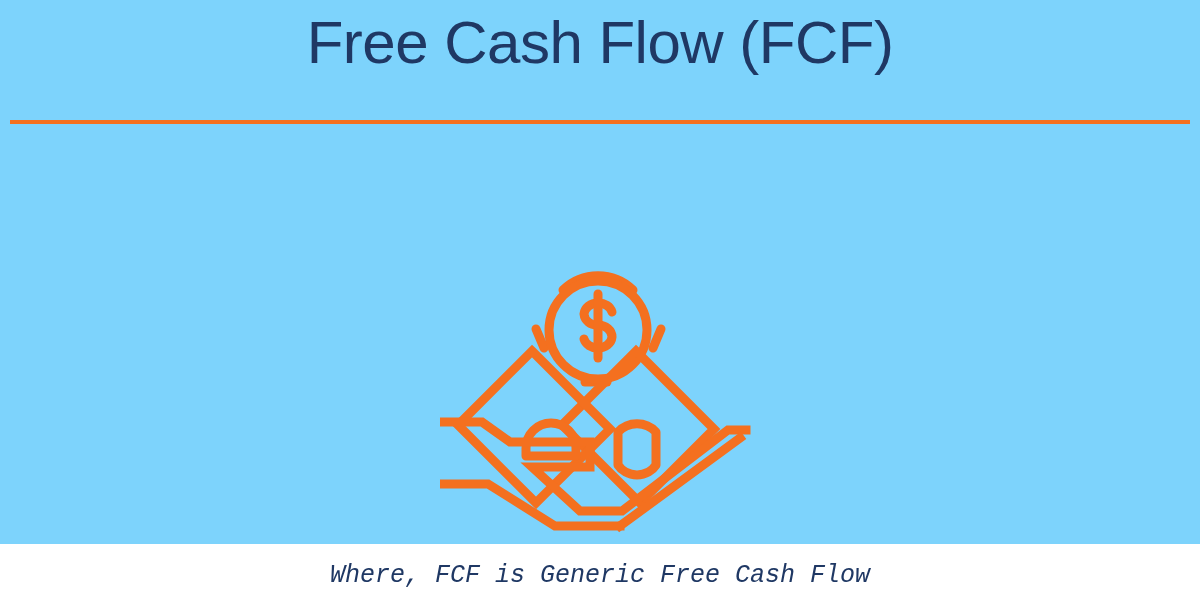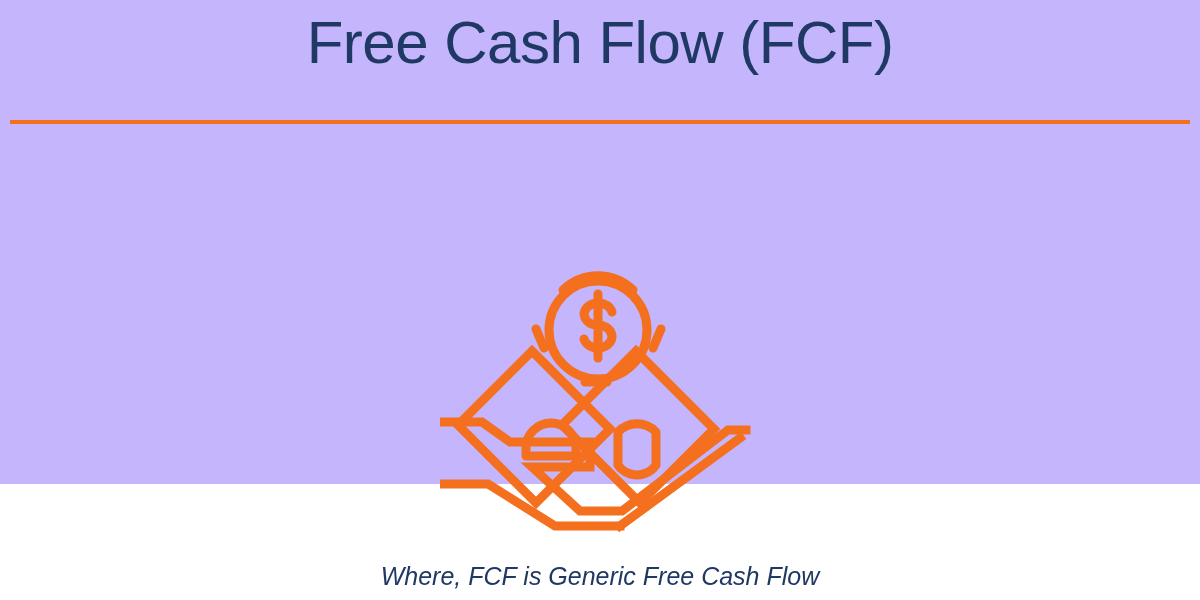--- a/index.html
+++ b/index.html
@@ -9,22 +9,22 @@
   body {
     width: 1200px;
     height: 600px;
     background: #ffffff;
     font-family: "Liberation Sans", sans-serif;
     overflow: hidden;
   }
   #slide {
     position: relative;
     width: 1200px;
-    height: 484px;
-    background: #c4b5fd;
+    height: 544px;
+    background: #7dd3fc;
   }
   #title {
     position: absolute;
     left: 0;
     top: 8px;
     width: 1200px;
     text-align: center;
     font-family: "Liberation Sans", sans-serif;
     font-size: 60px;
     font-weight: 400;
@@ -65,21 +65,21 @@
     display: block;
     width: 320px;
     height: 278px;
   }
   #caption {
     position: absolute;
     left: 0;
     top: 560px;
     width: 1200px;
     text-align: center;
-    font-family: Liberation Sans, sans-serif;
+    font-family: Liberation Mono, monospace;
     font-size: 25px;
     font-style: italic;
     font-weight: 400;
     color: #1F3864;
     line-height: 1.3;
     white-space: nowrap;
   }
 </style>
 </head>
 <body>

